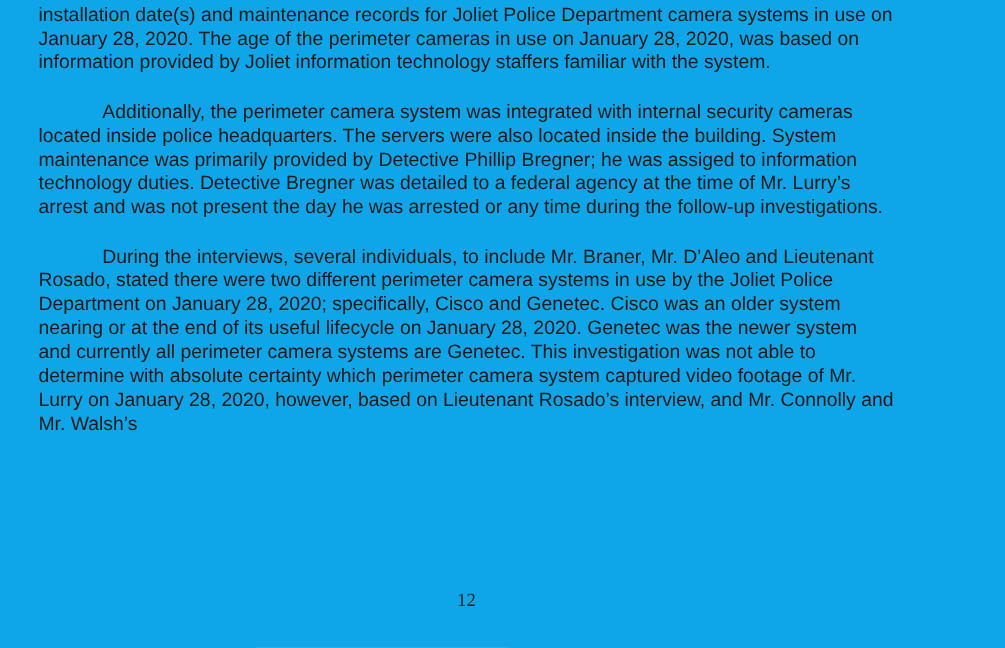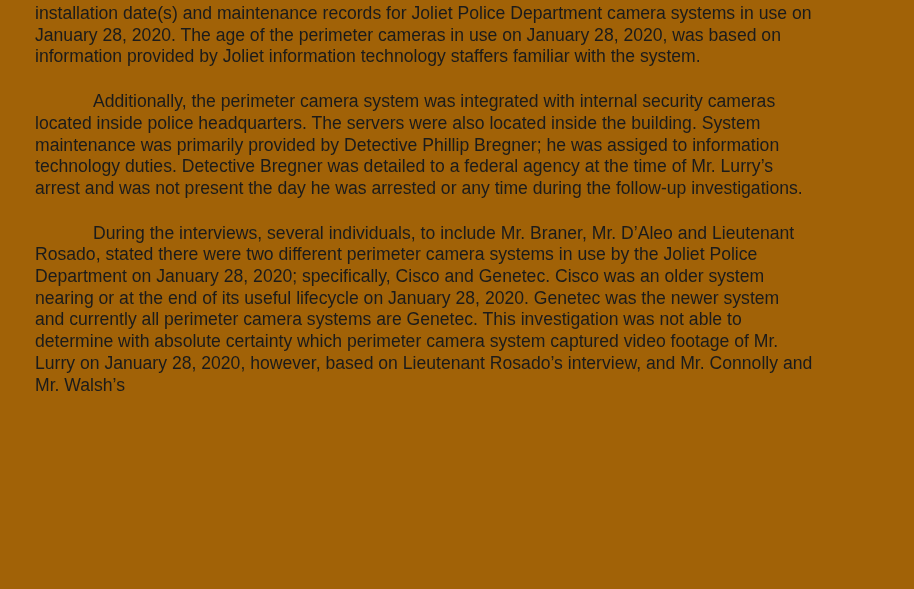--- a/index.html
+++ b/index.html
@@ -4,21 +4,21 @@
 <style>
   html, body {
     margin: 0;
     padding: 0;
     background: #ffffff;
   }
   .page {
     position: relative;
     width: 914px;
     height: 589px;
-    background: #a16207;
+    background: #0ea5e9;
     overflow: hidden;
     font-family: "Liberation Sans", "DejaVu Sans", sans-serif;
     color: #1b1b1b;
   }
   .text-block {
     position: absolute;
     top: 3px;
     left: 35px;
     width: 778px;
   }
@@ -46,13 +46,14 @@
 </style>
 </head>
 <body>
 
 <div class="page">
   <div class="text-block">
     <p>installation date(s) and maintenance records for Joliet Police Department camera systems in use on January 28, 2020. The age of the perimeter cameras in use on January 28, 2020, was based on information provided by Joliet information technology staffers familiar with the system.</p>
     <p class="indent">Additionally, the perimeter camera system was integrated with internal security cameras located inside police headquarters. The servers were also located inside the building. System maintenance was primarily provided by Detective Phillip Bregner; he was assiged to information technology duties. Detective Bregner was detailed to a federal agency at the time of Mr. Lurry’s arrest and was not present the day he was arrested or any time during the follow-up investigations.</p>
     <p class="indent">During the interviews, several individuals, to include Mr. Braner, Mr. D’Aleo and Lieutenant Rosado, stated there were two different perimeter camera systems in use by the Joliet Police Department on January 28, 2020; specifically, Cisco and Genetec. Cisco was an older system nearing or at the end of its useful lifecycle on January 28, 2020. Genetec was the newer system and currently all perimeter camera systems are Genetec. This investigation was not able to determine with absolute certainty which perimeter camera system captured video footage of Mr. Lurry on January 28, 2020, however, based on Lieutenant Rosado’s interview, and Mr. Connolly and Mr. Walsh’s</p>
   </div>
+  <div class="page-number">12</div>
 </div>
 
 </body></html>

